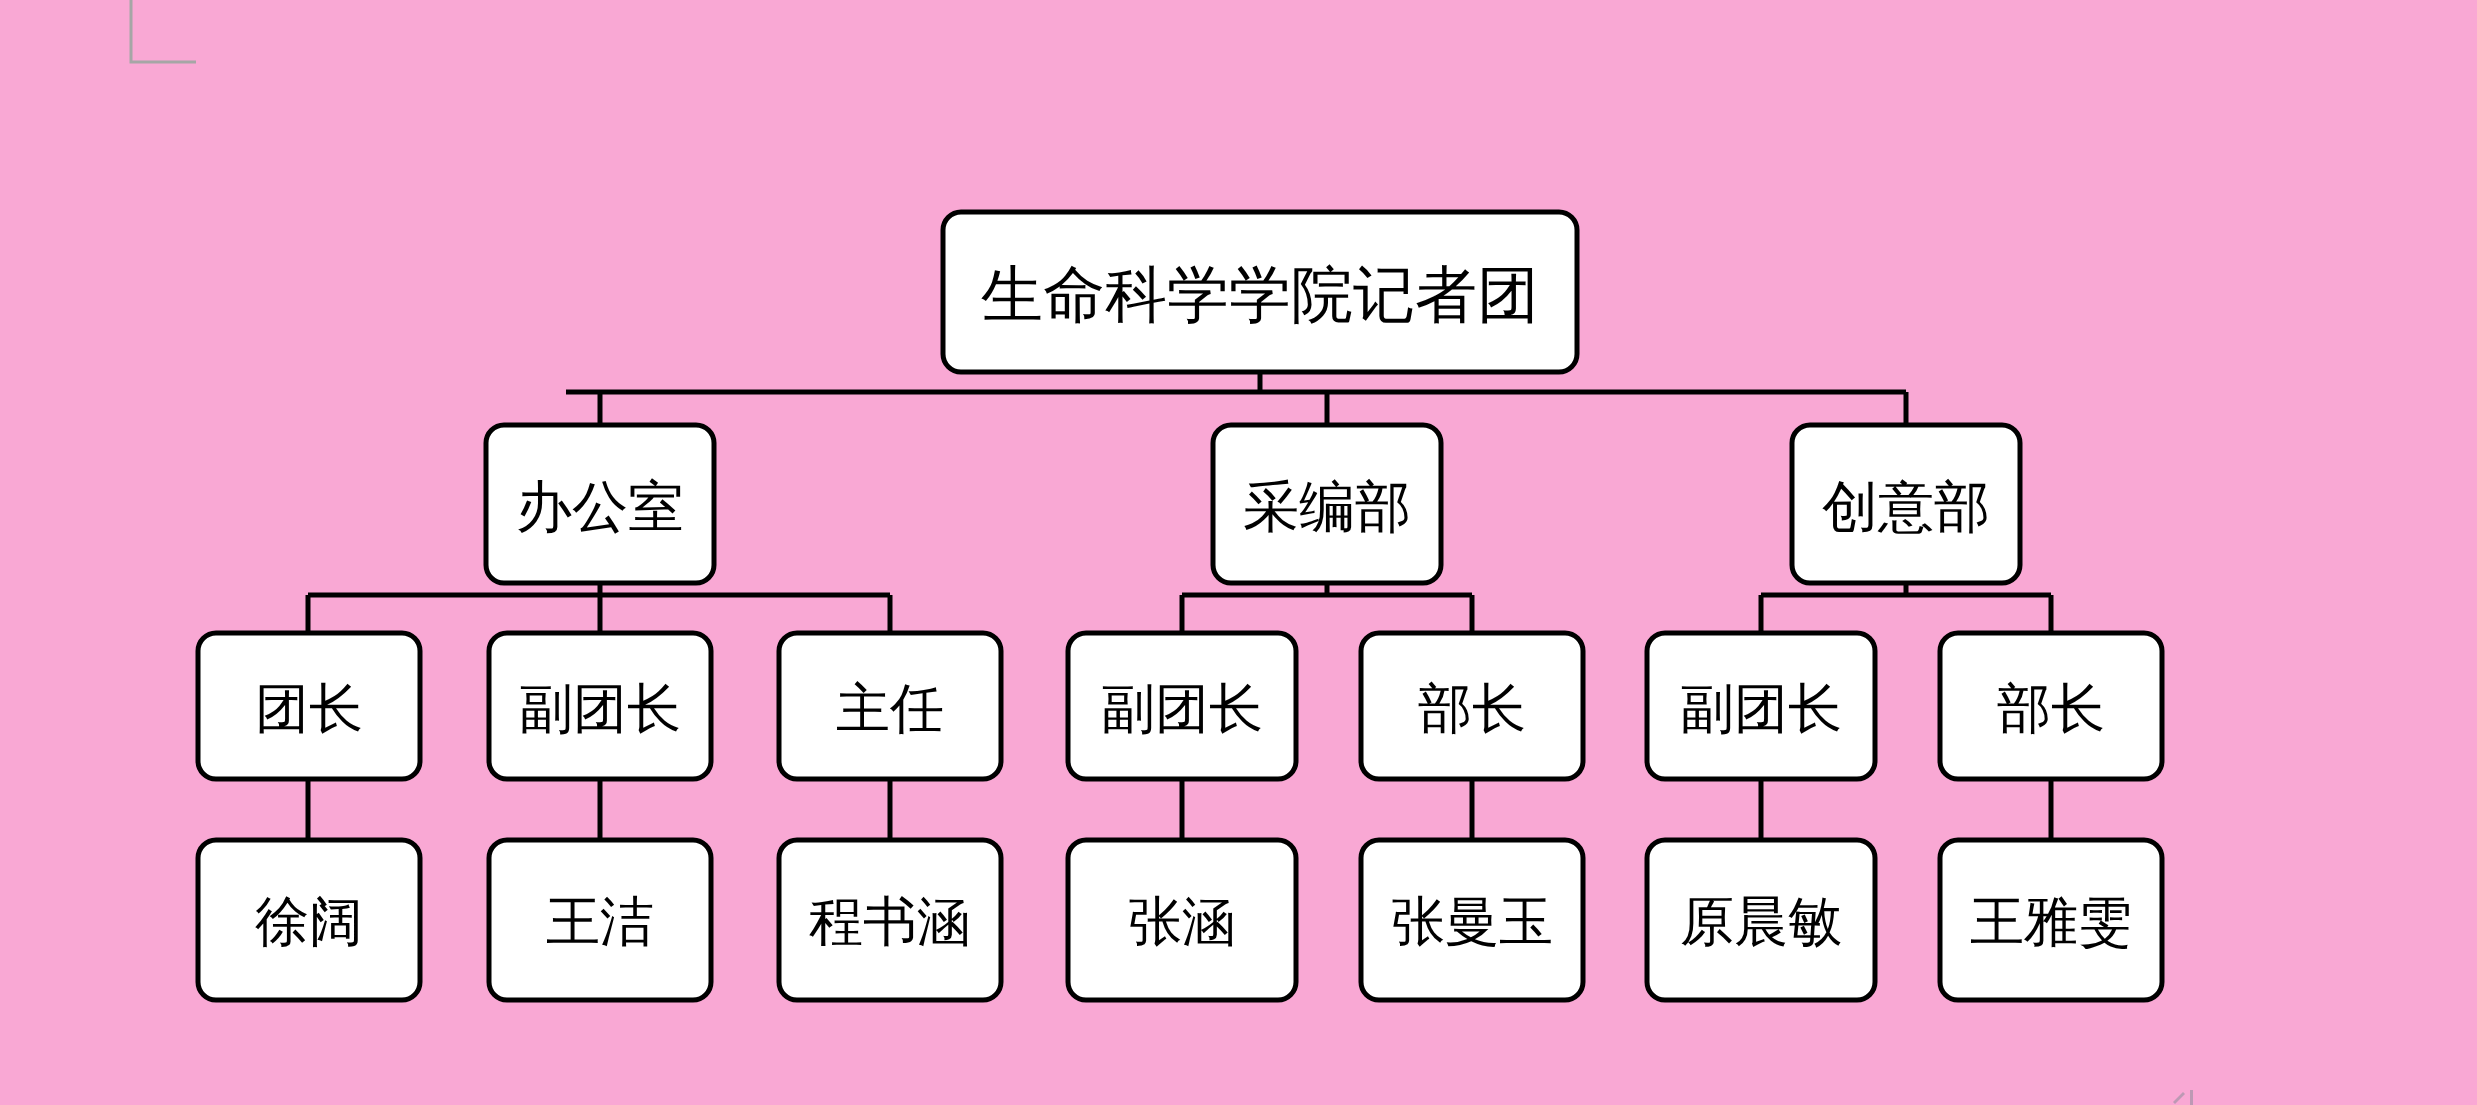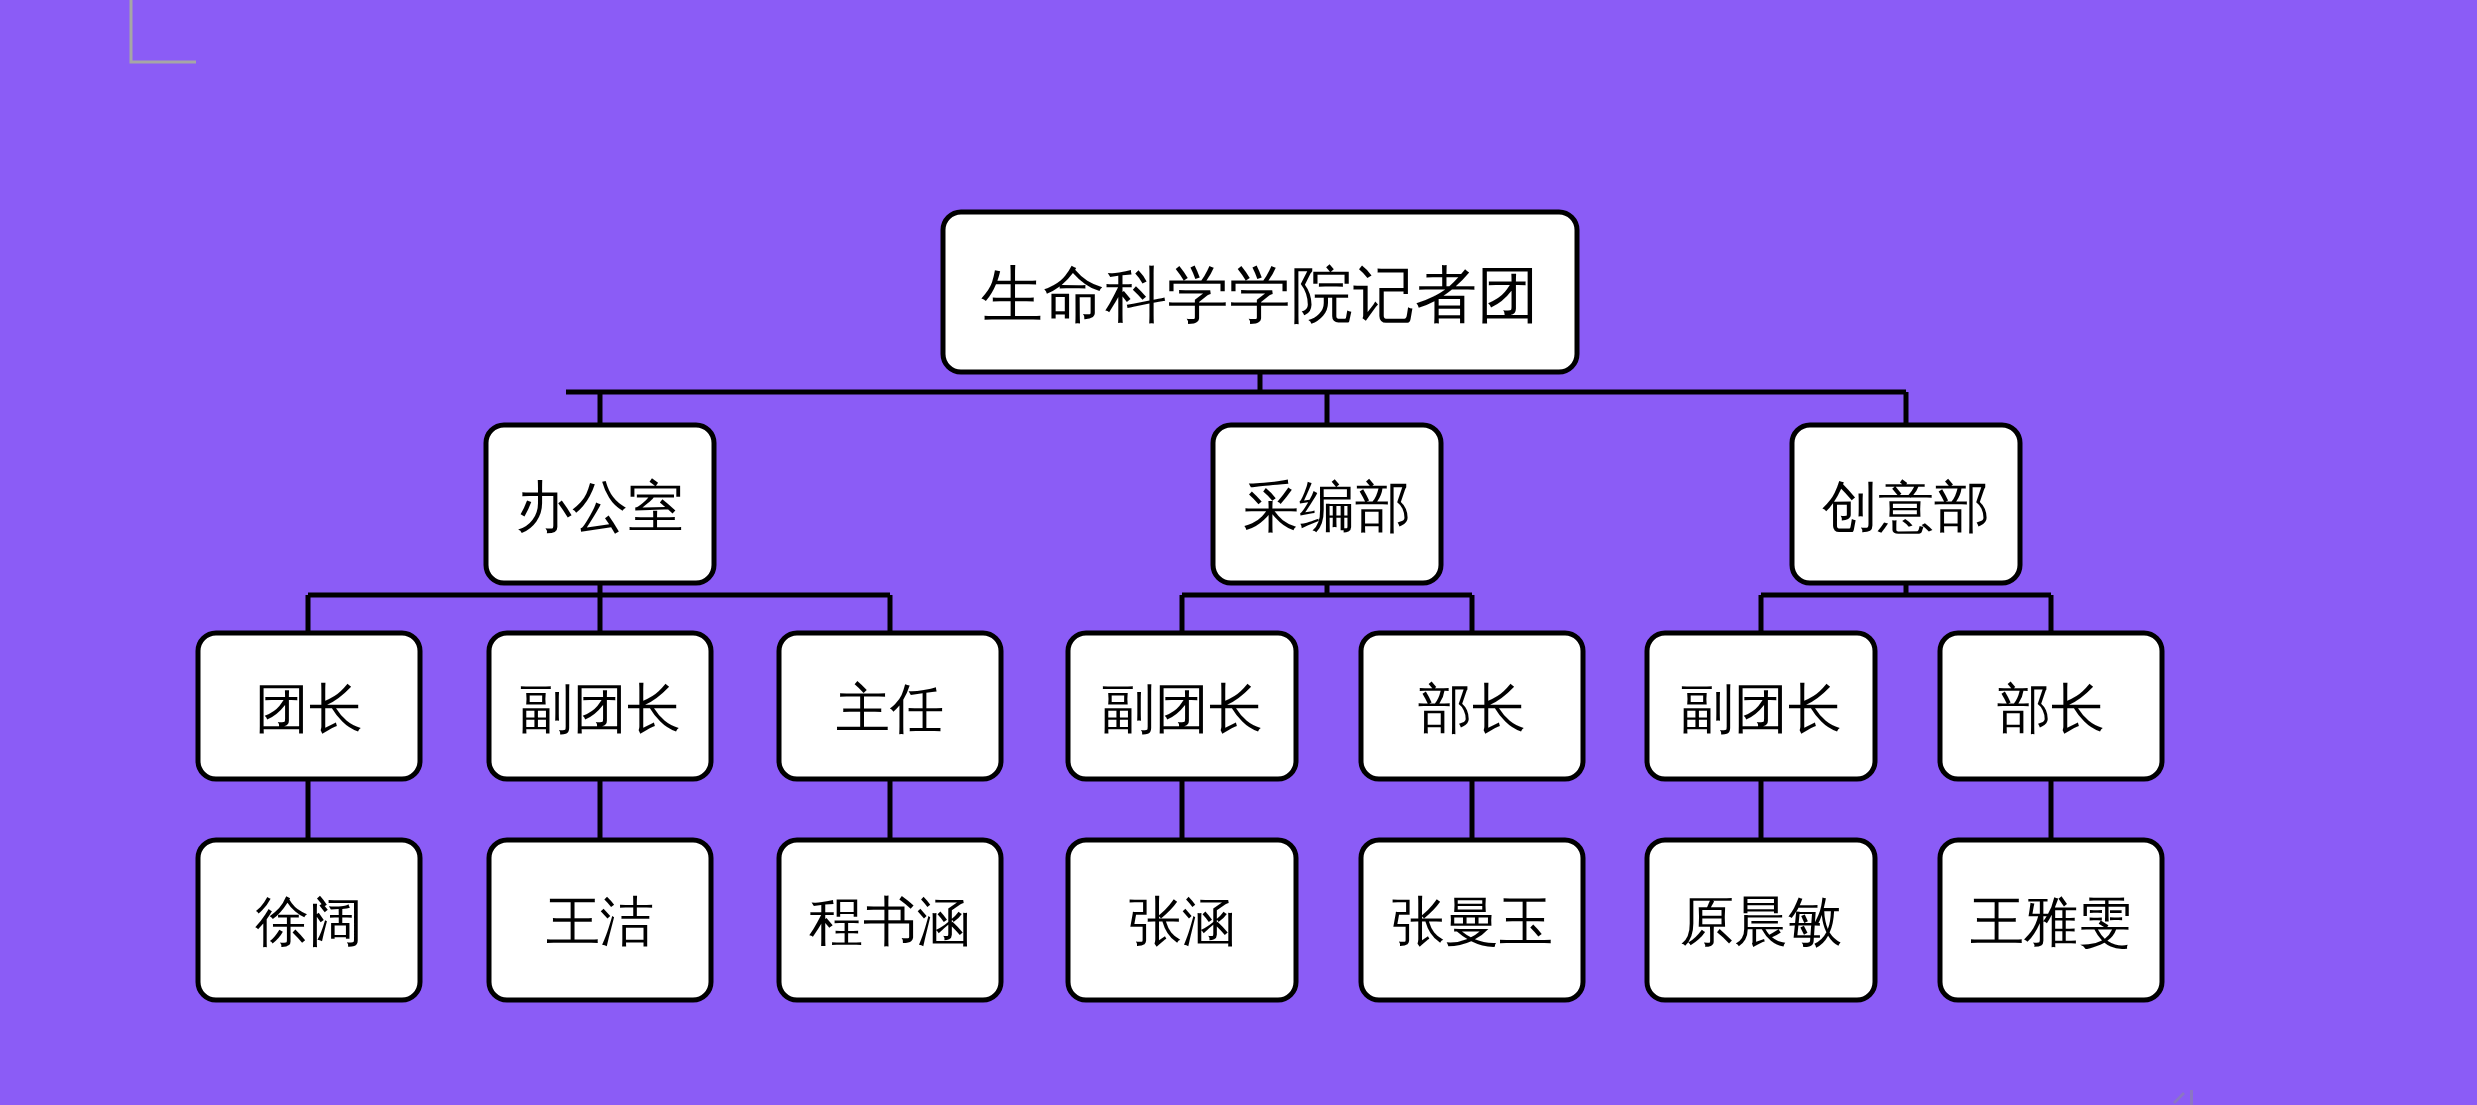--- a/index.html
+++ b/index.html
@@ -10,21 +10,21 @@
   body {
     width: 2477px;
     height: 1105px;
     overflow: hidden;
     font-family: "Liberation Sans", sans-serif;
   }
   #canvas {
     position: relative;
     width: 2477px;
     height: 1105px;
-    background: #8b5cf6;
+    background: #f9a8d4;
   }
   #chart-svg {
     position: absolute;
     left: 0;
     top: 0;
     width: 2477px;
     height: 1105px;
   }
   .node-box {
     fill: #ffffff;

